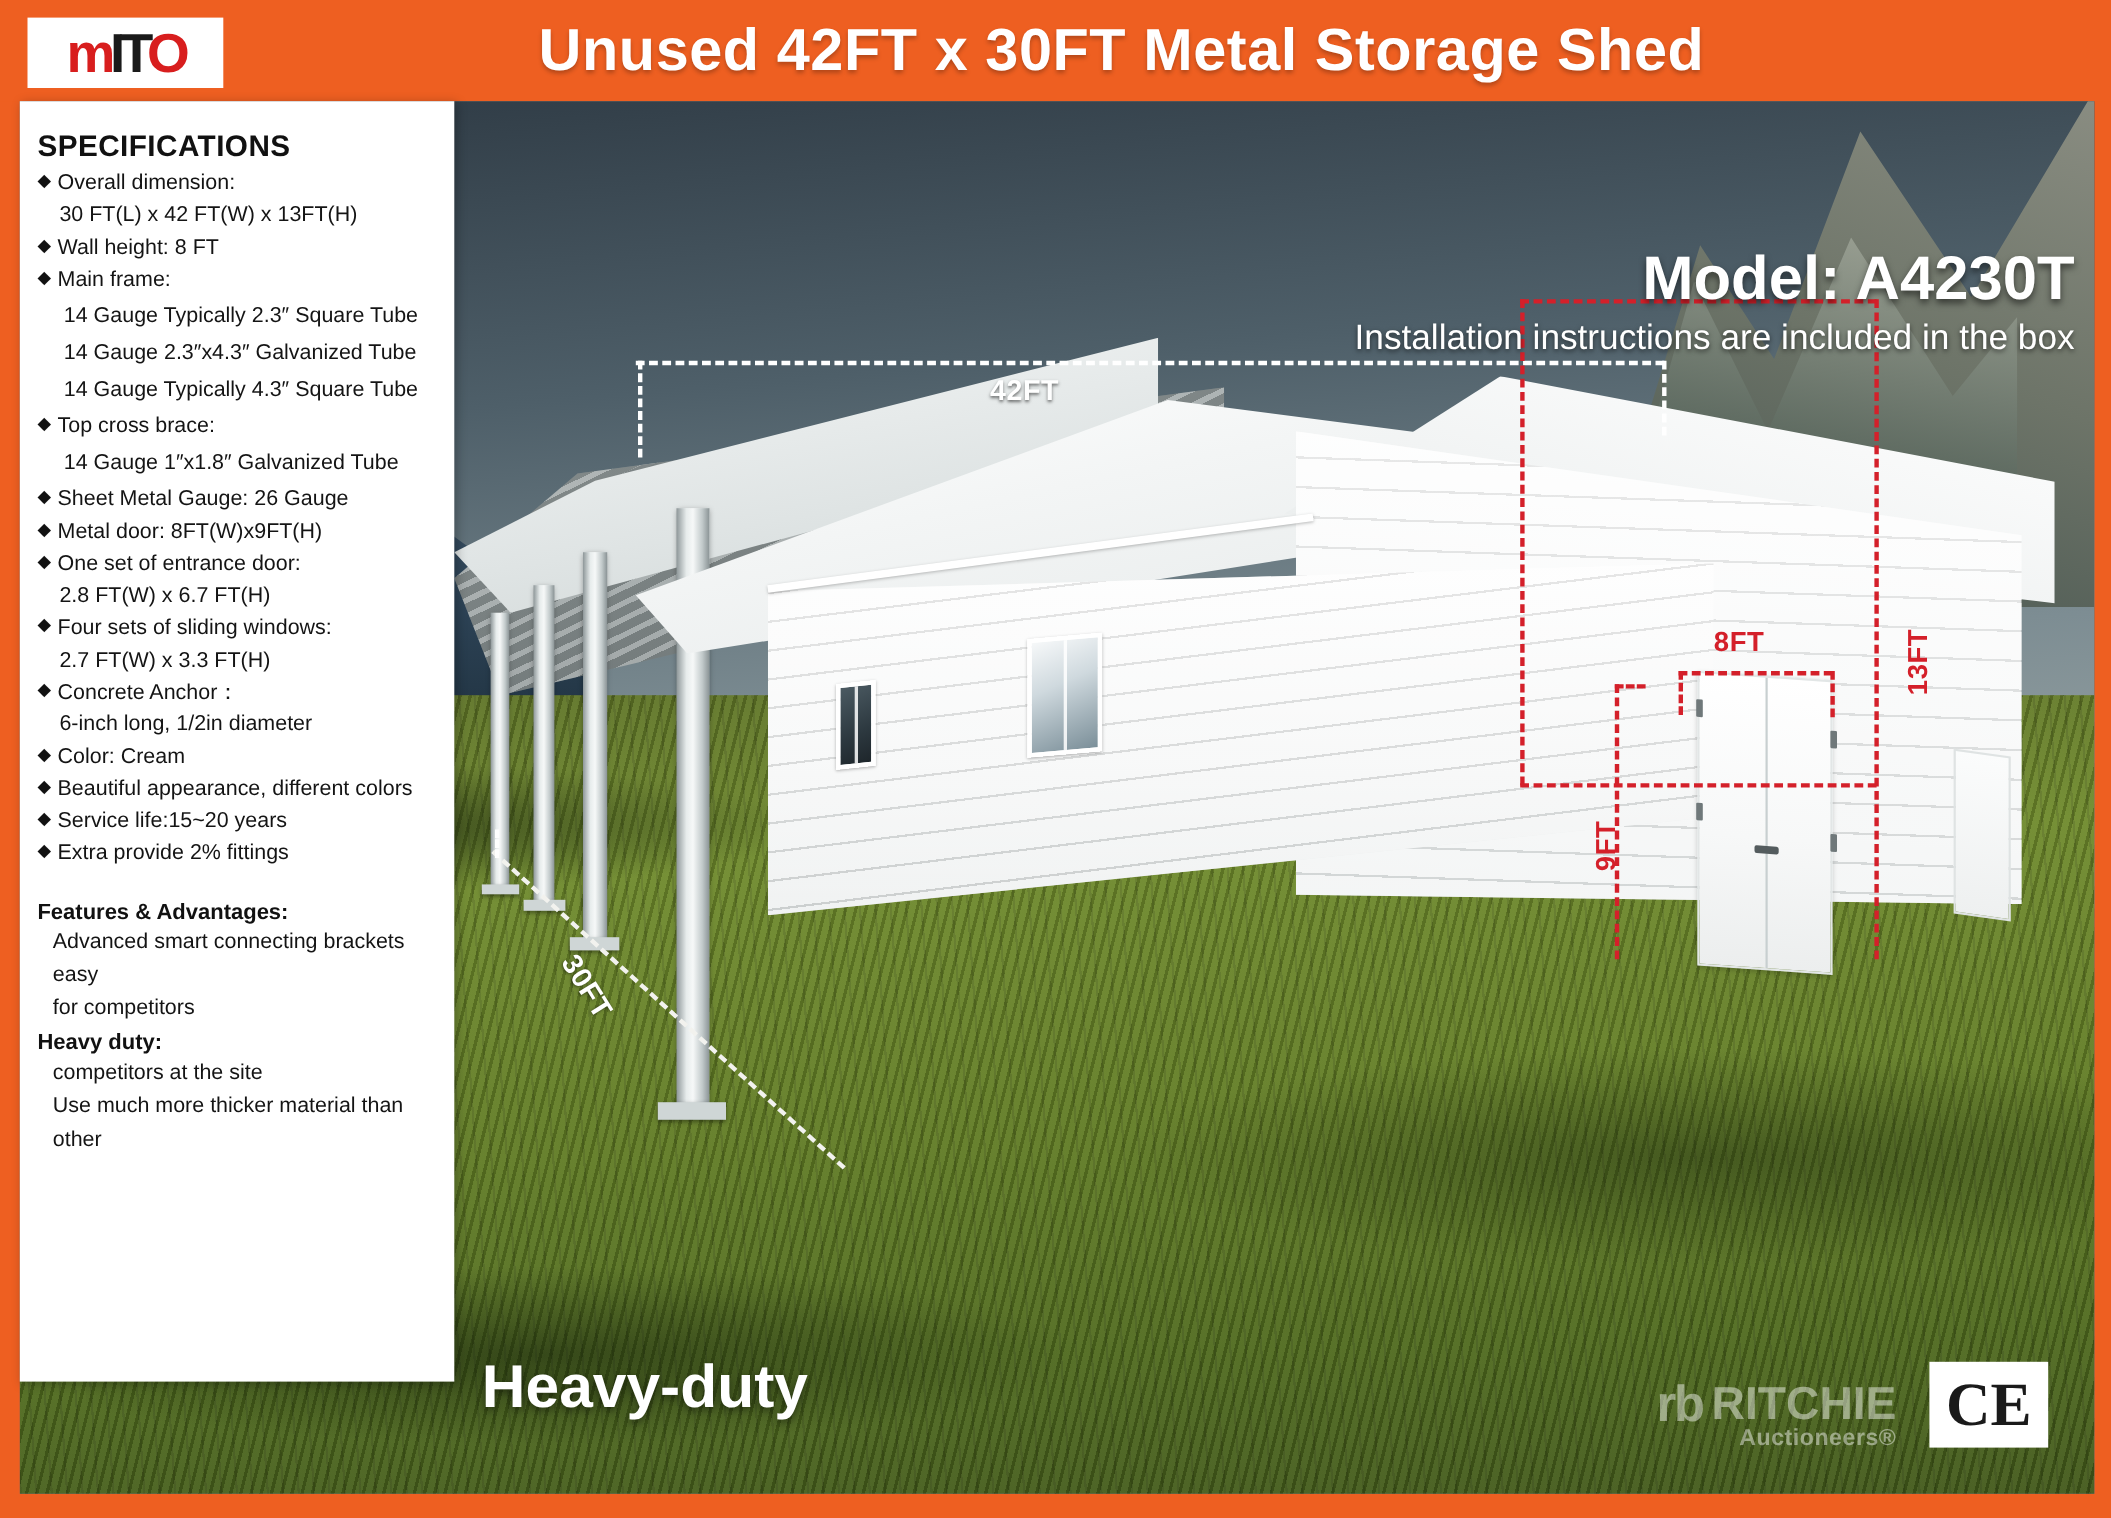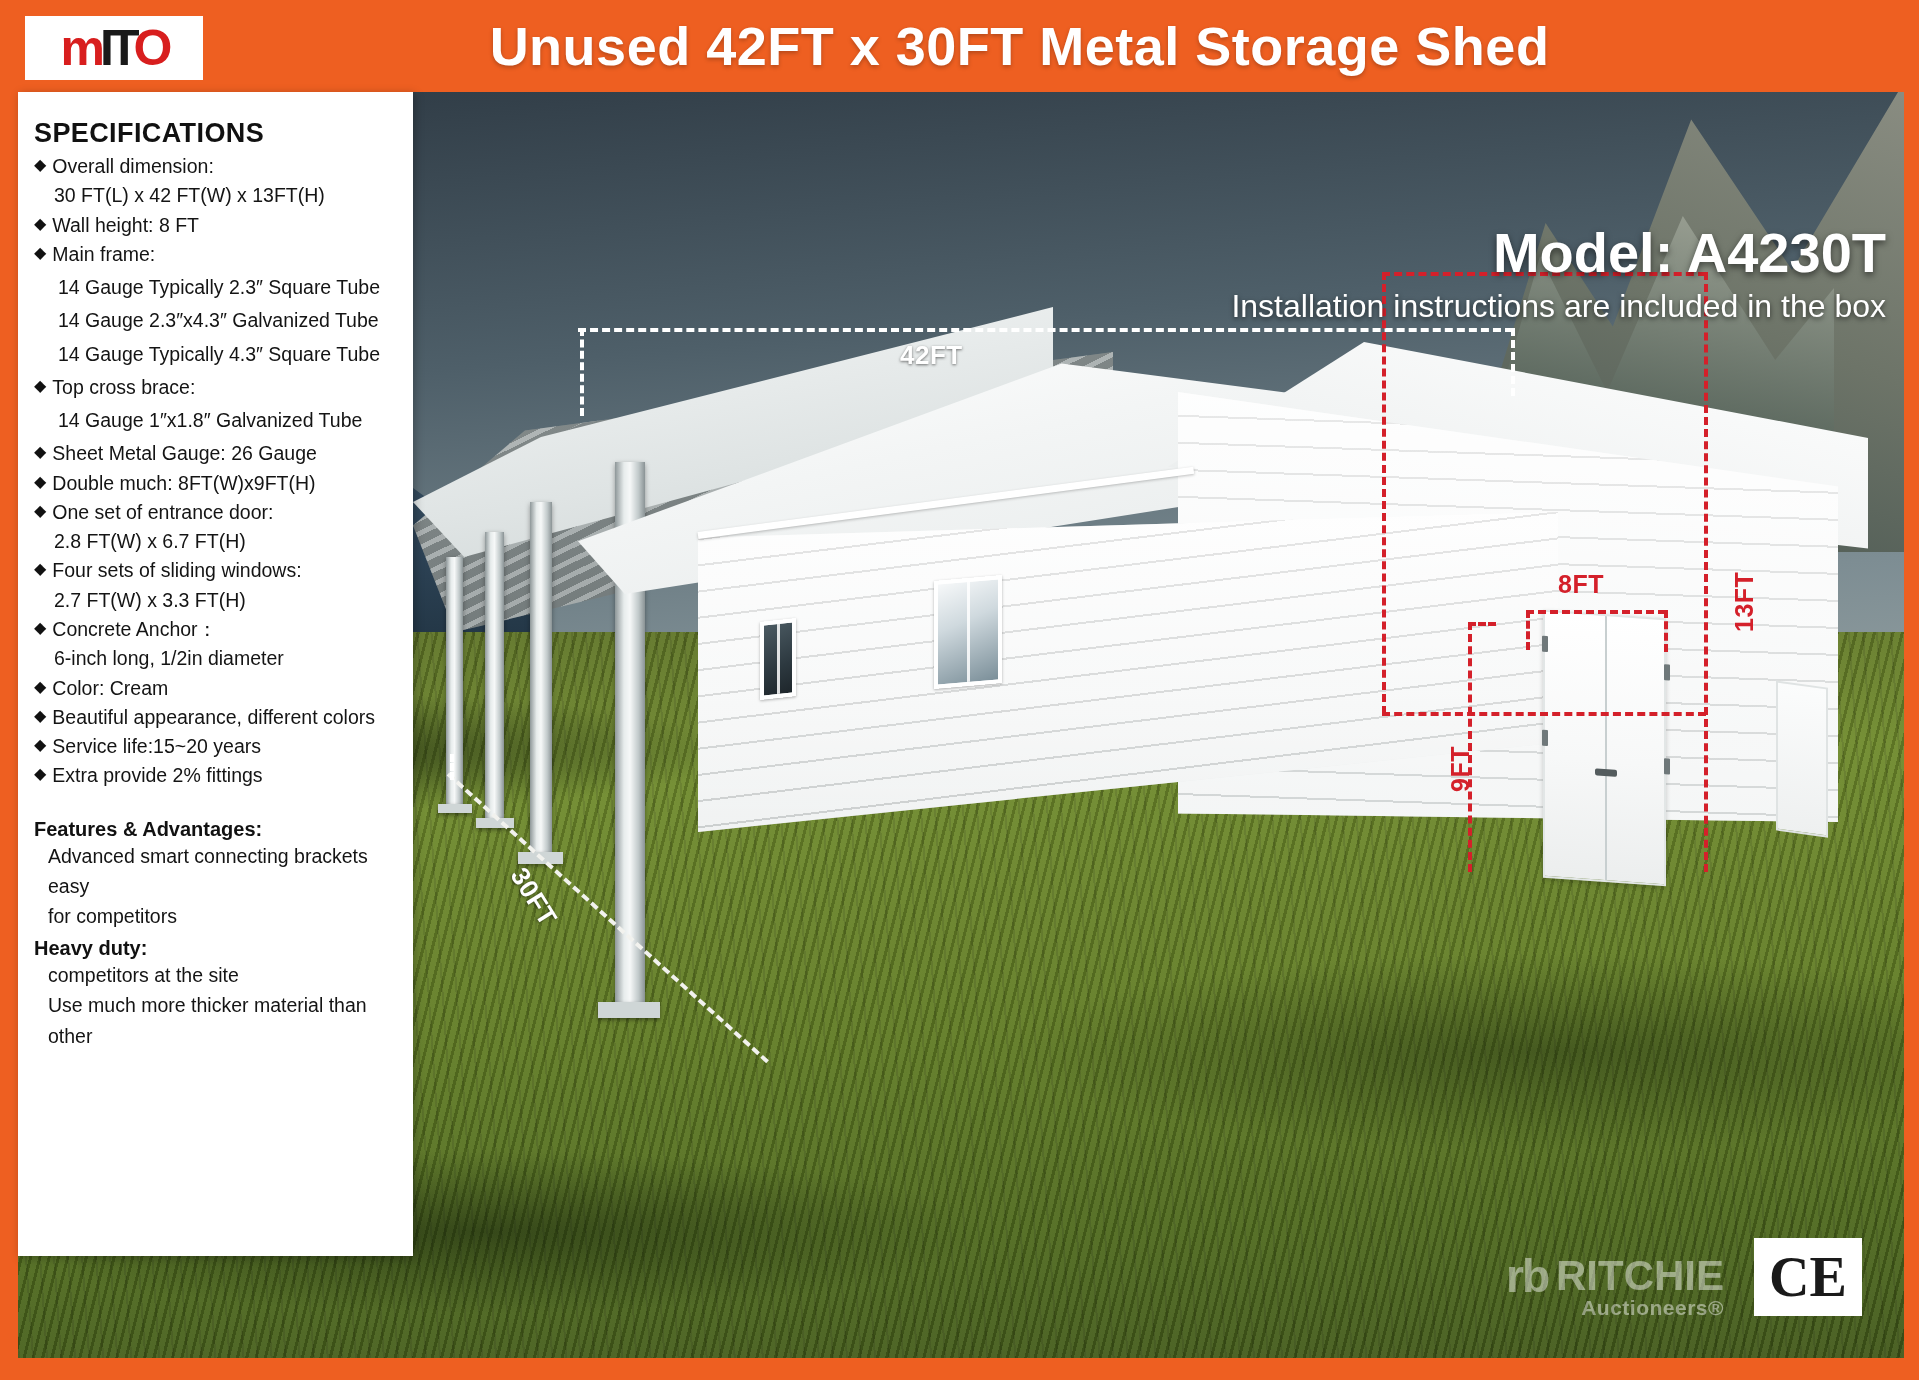--- a/index.html
+++ b/index.html
@@ -398,20 +398,21 @@
     <div class="dim-red rot-90" style="left:1428px;top:700px;">9FT</div>
 
     <div class="rdash-v" style="left:1686px;top:180px;height:600px;"></div>
     <div class="rdash-h" style="left:1364px;top:180px;width:324px;"></div>
     <div class="rdash-h" style="left:1364px;top:620px;width:324px;"></div>
     <div class="rdash-v" style="left:1364px;top:180px;height:442px;"></div>
     <div class="dim-red rot-90" style="left:1712px;top:540px;">13FT</div>
 
     <div class="model">Model: A4230T</div>
     <div class="install">Installation instructions are included in the box</div>
+    <div class="heavy">Heavy-duty</div>
 
     <div class="watermark">
       <div class="wm-row">
         <span class="wm-rb">rb</span>
         <span class="wm-name">RITCHIE</span>
       </div>
       <div class="wm-sub">Auctioneers®</div>
     </div>
 
     <div class="ce-box">
@@ -442,21 +443,21 @@
           <span class="bullet">◆</span>
           <span>Top cross brace:</span>
         </div>
         <div class="spec-sub indent2">14 Gauge 1″x1.8″ Galvanized Tube</div>
         <div class="spec-li">
           <span class="bullet">◆</span>
           <span>Sheet Metal Gauge: 26 Gauge</span>
         </div>
         <div class="spec-li">
           <span class="bullet">◆</span>
-          <span>Double much: 8FT(W)x9FT(H)</span>
+          <span>Metal door: 8FT(W)x9FT(H)</span>
         </div>
         <div class="spec-li">
           <span class="bullet">◆</span>
           <span>One set of entrance door:</span>
         </div>
         <div class="spec-sub">2.8 FT(W) x 6.7 FT(H)</div>
         <div class="spec-li">
           <span class="bullet">◆</span>
           <span>Four sets of sliding windows:</span>
         </div>

